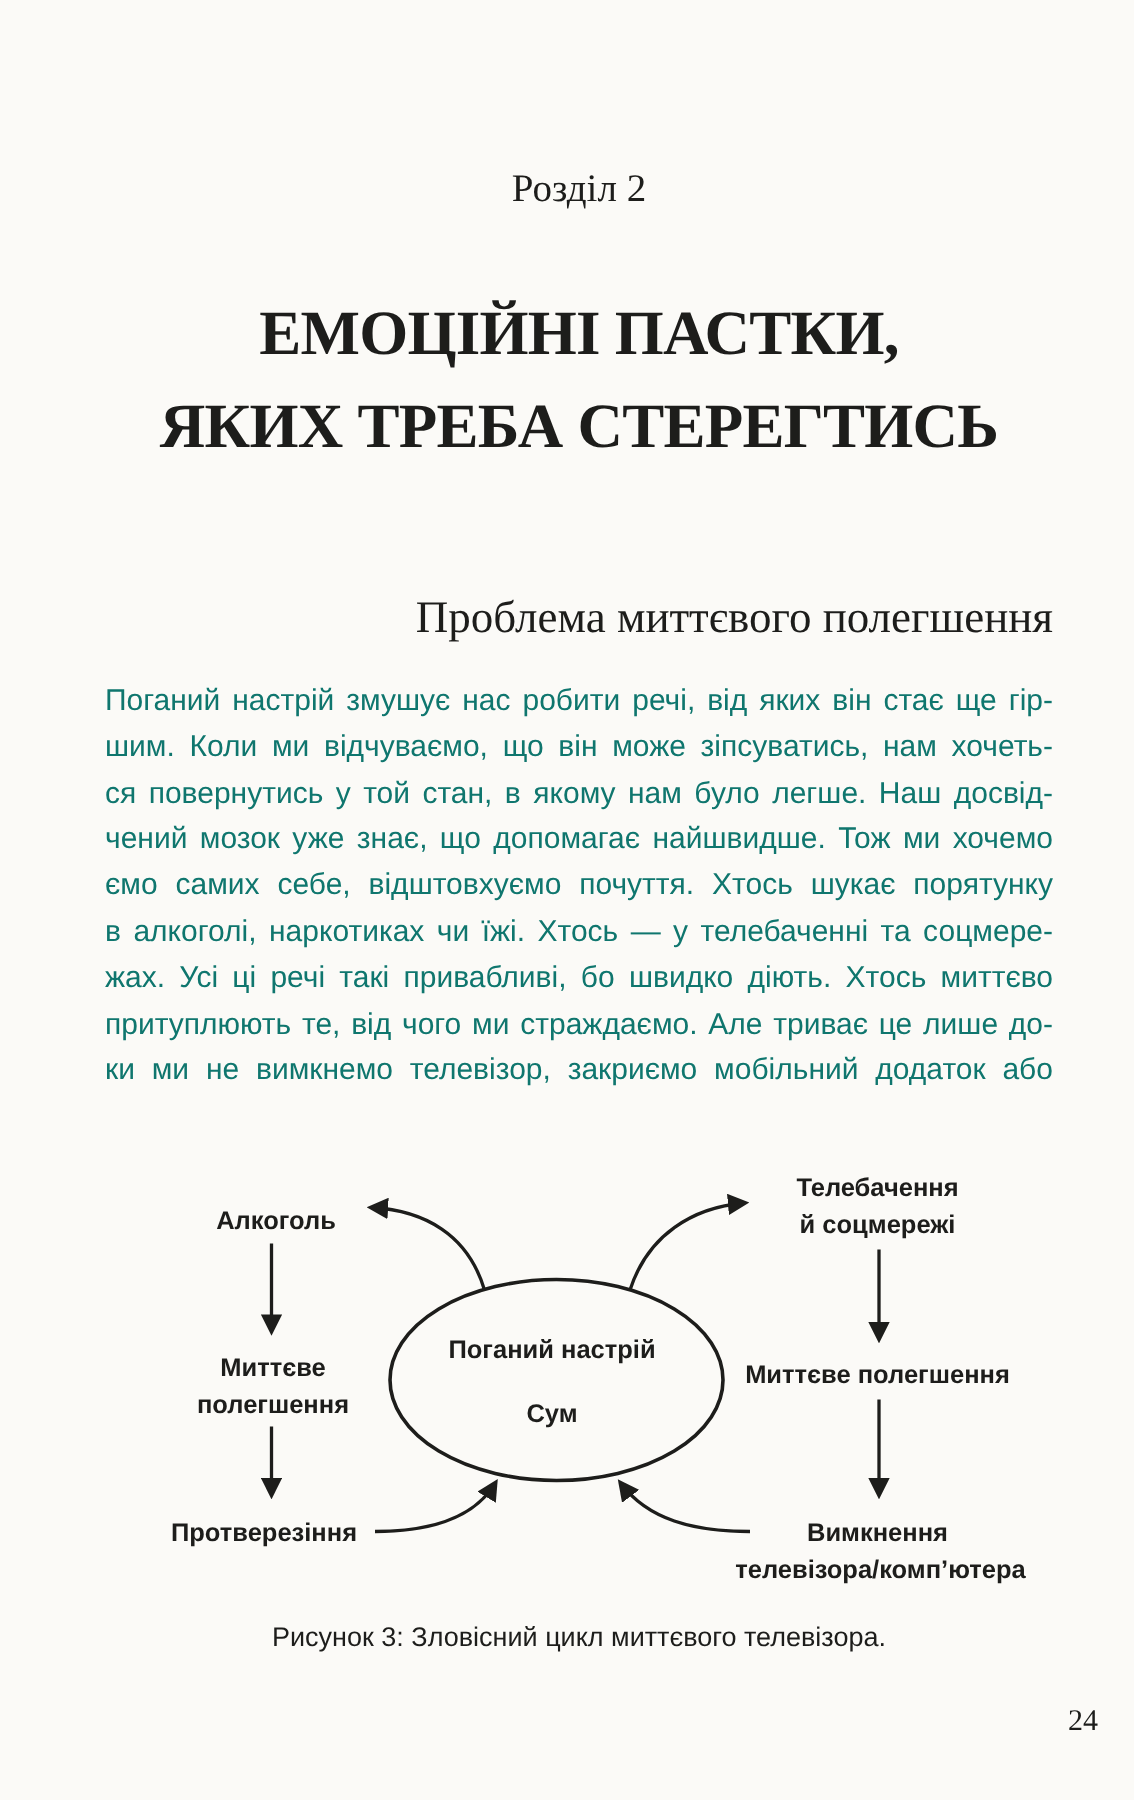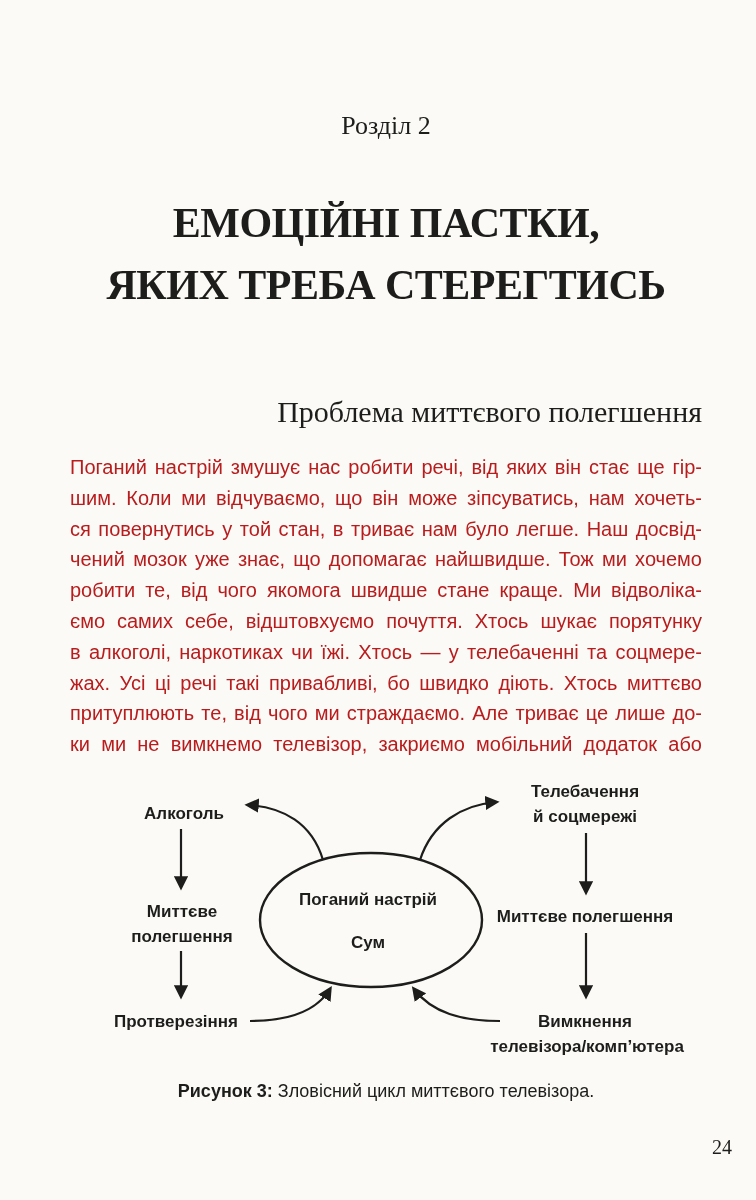--- a/index.html
+++ b/index.html
@@ -36,21 +36,21 @@
     position: absolute;
     left: 70px; width: 632px; top: 392px;
     font-size: 30px;
     line-height: 40px;
   }
   .body-text {
     position: absolute;
     left: 70px; width: 632px; top: 452px;
     font-size: 20px;
     line-height: 30.8px;
-    color: #b91c1c;
+    color: #0f766e;
   }
   .body-text .line {
     text-align: justify;
     text-align-last: justify;
     white-space: normal;
   }
   .figure-svg {
     position: absolute;
     left: 0; top: 775px;
     width: 756px; height: 300px;
@@ -61,21 +61,21 @@
     font-weight: bold;
     fill: #1d1d1b;
   }
   .figure-caption {
     position: absolute;
     left: 70px; width: 632px; top: 1078px;
     text-align: center;
     font-size: 18px;
     line-height: 26px;
   }
-  .figure-caption .cap-label { font-weight: bold; }
+  .figure-caption .cap-label { font-weight: normal; }
   .page-number {
     position: absolute;
     right: 12px; top: 1134px;
     font-size: 20px;
     line-height: 26px;
     display: flex;
     align-items: center;
     gap: 40px;
   }
   .page-number .square-marker {
@@ -96,23 +96,22 @@
   <div class="chapter-title serif">
     <div>ЕМОЦІЙНІ ПАСТКИ,</div>
     <div>ЯКИХ ТРЕБА СТЕРЕГТИСЬ</div>
   </div>
 
   <div class="section-heading serif">Проблема миттєвого полегшення</div>
 
   <div class="body-text">
     <div class="line">Поганий настрій змушує нас робити речі, від яких він стає ще гір-</div>
     <div class="line">шим. Коли ми відчуваємо, що він може зіпсуватись, нам хочеть-</div>
-    <div class="line">ся повернутись у той стан, в триває нам було легше. Наш досвід-</div>
+    <div class="line">ся повернутись у той стан, в якому нам було легше. Наш досвід-</div>
     <div class="line">чений мозок уже знає, що допомагає найшвидше. Тож ми хочемо</div>
-    <div class="line">робити те, від чого якомога швидше стане краще. Ми відволіка-</div>
     <div class="line">ємо самих себе, відштовхуємо почуття. Хтось шукає порятунку</div>
     <div class="line">в алкоголі, наркотиках чи їжі. Хтось — у телебаченні та соцмере-</div>
     <div class="line">жах. Усі ці речі такі привабливі, бо швидко діють. Хтось миттєво</div>
     <div class="line">притуплюють те, від чого ми страждаємо. Але триває це лише до-</div>
     <div class="line">ки ми не вимкнемо телевізор, закриємо мобільний додаток або</div>
   </div>
 
   <svg class="figure-svg" viewBox="0 0 756 300">
     <defs>
       <marker id="ah" viewBox="0 0 10 10" refX="7.5" refY="5" markerWidth="6.5" markerHeight="6.5" orient="auto-start-reverse">

